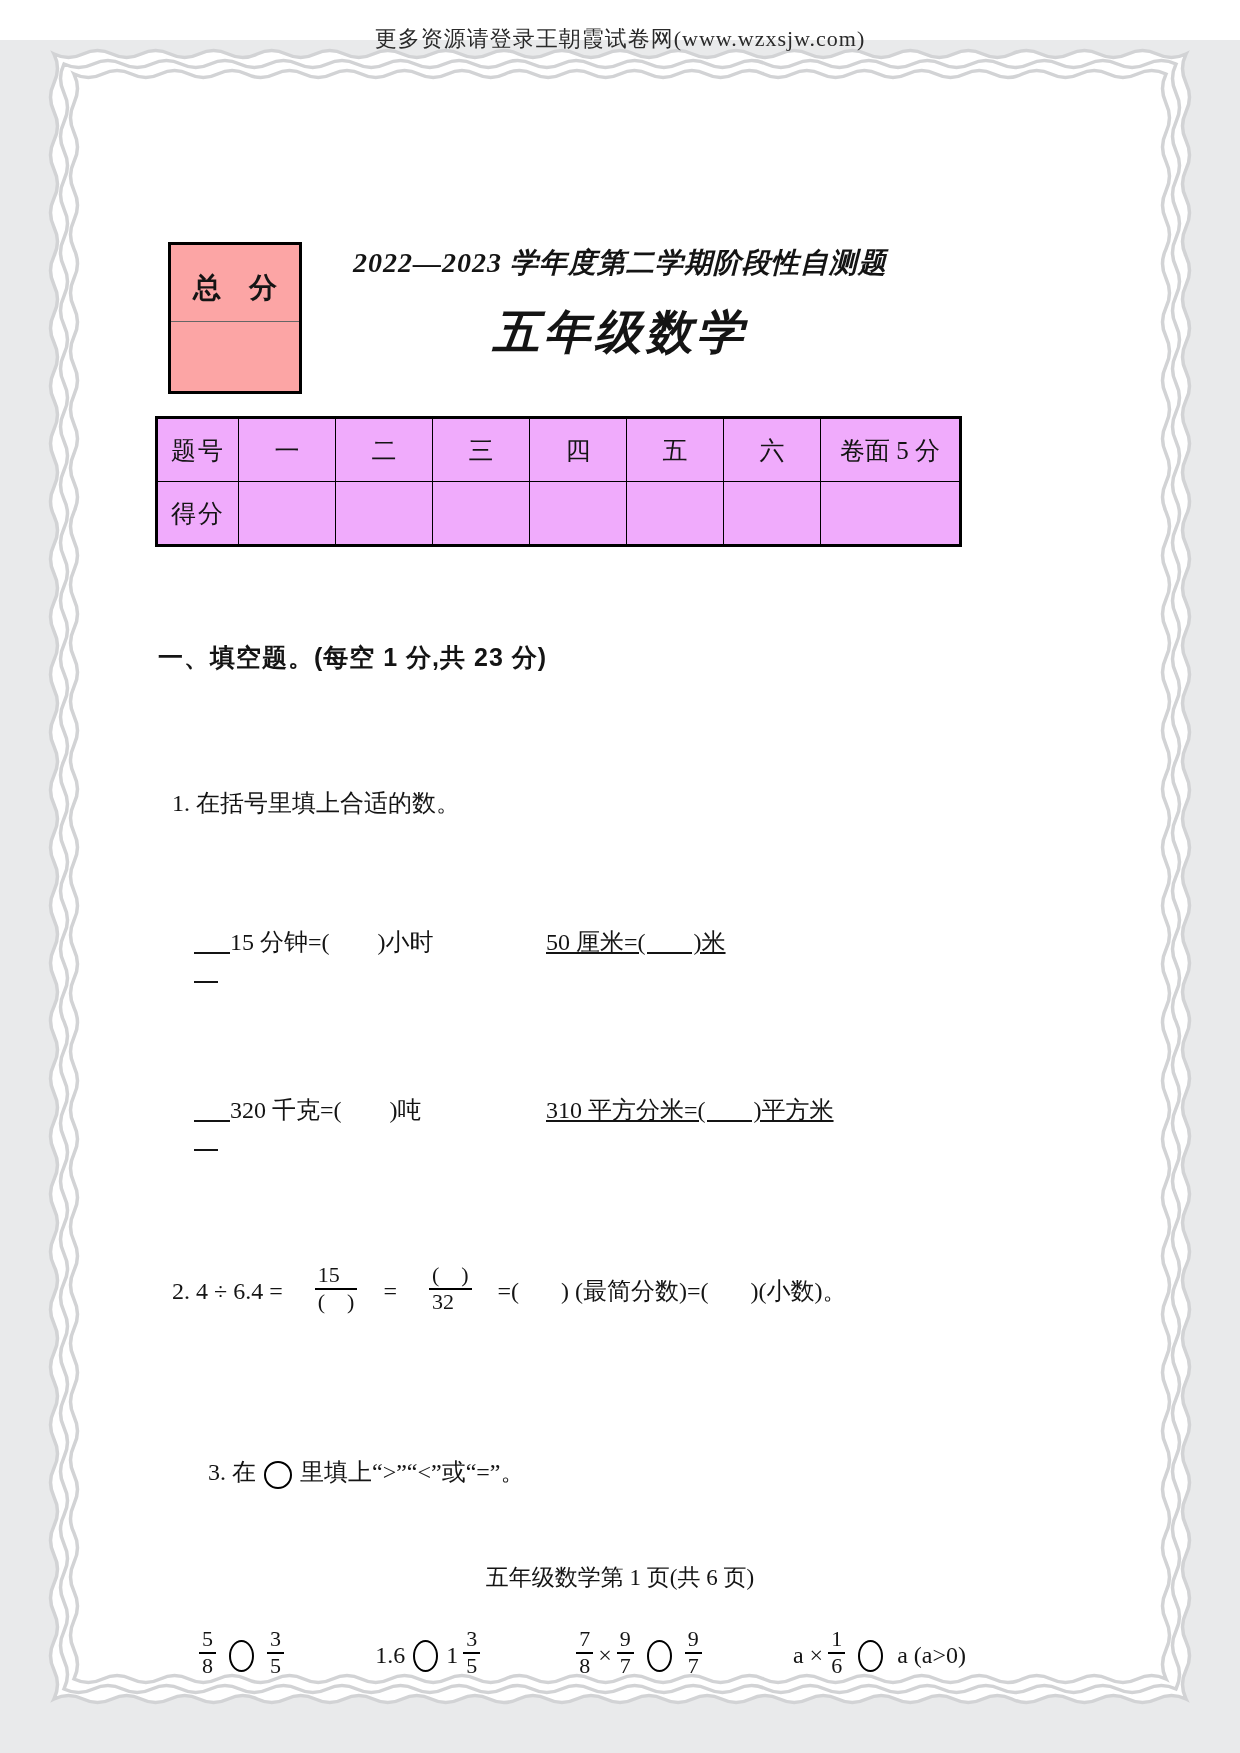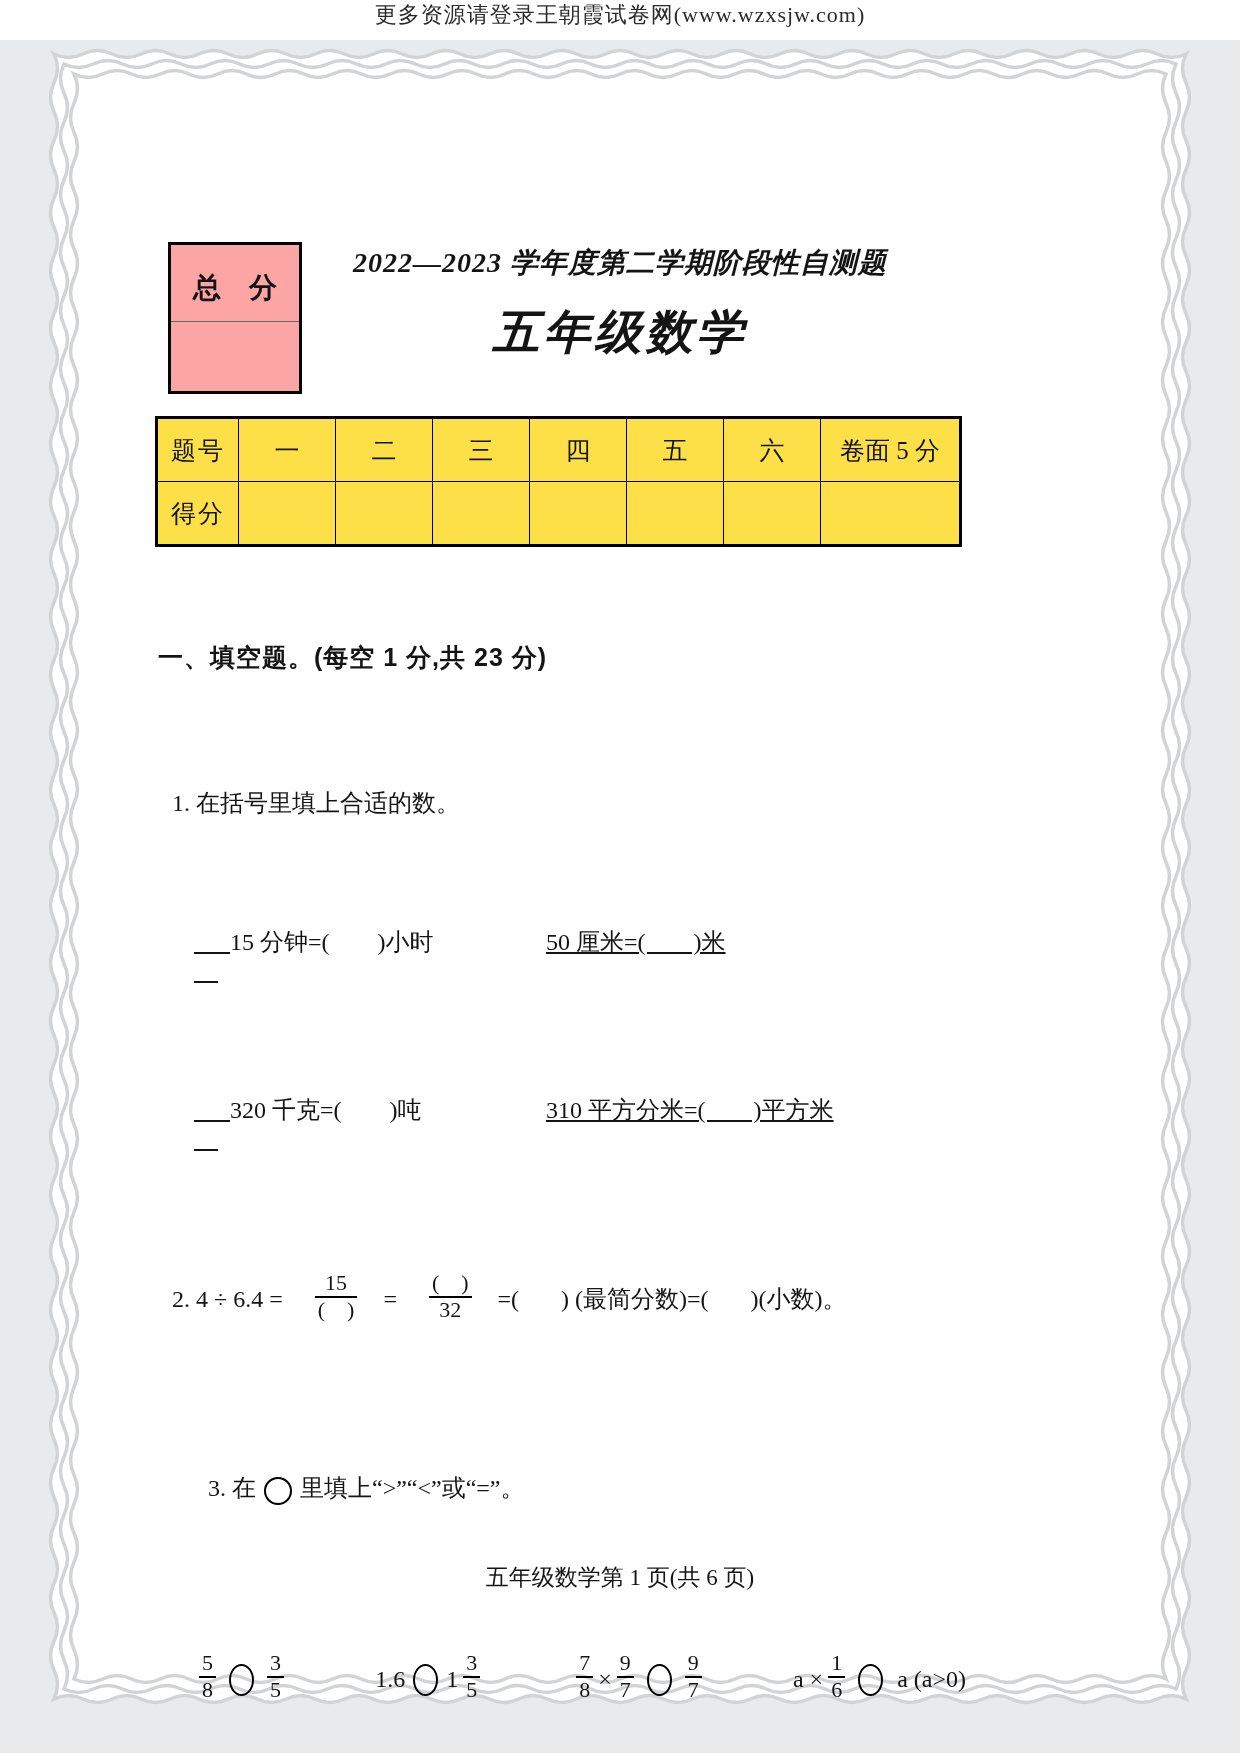--- a/index.html
+++ b/index.html
@@ -1,48 +1,48 @@
 <!DOCTYPE html>
 <html><head>
 <meta charset="utf-8">
 <style>
   html,body{margin:0;padding:0;background:#fff;}
   .paper{position:relative;width:1240px;height:1753px;background:#fff;overflow:hidden;
          font-family:"Liberation Serif","DejaVu Serif",serif;color:#141414;}
   svg.frame{position:absolute;inset:0;pointer-events:none;}
-  .notice{position:absolute;top:0;left:0;width:100%;text-align:center;
+  .notice{position:absolute;top:24px;left:0;width:100%;text-align:center;
           font-size:22px;color:#2a2a2a;letter-spacing:1px;}
   
   .score-box{position:absolute;left:168px;top:242px;width:134px;height:152px;
              border:3px solid #000;background:#fca5a5;box-sizing:border-box;}
   .score-box .label{margin-top:24px;text-align:center;font-size:28px;font-weight:700;}
   .score-box .divider{position:absolute;left:0;top:76px;width:100%;border-top:1px solid #666;}
   
   .titles{position:absolute;left:300px;top:244px;width:640px;text-align:center;font-style:italic;}
   .session{font-size:28px;font-weight:700;letter-spacing:1px;}
   .main-title{font-size:47px;font-weight:900;margin-top:19px;letter-spacing:4px;}
   
   table.score-table{position:absolute;left:155px;top:416px;border-collapse:collapse;
-                    background:#fde047;font-size:25px;}
+                    background:#f0abfc;font-size:25px;}
   table.score-table td{border:1.5px solid #000;text-align:center;height:62px;padding:0;}
   table.score-table{border:3px solid #000;}
   table.score-table td.rowhead{letter-spacing:2px;}
   
   .content{position:absolute;left:158px;top:556px;width:940px;font-size:24px;
            white-space:pre-wrap;line-height:1.2;}
   .sec-heading{font-family:"Liberation Sans","DejaVu Sans",sans-serif;
                font-weight:700;font-size:25px;letter-spacing:1px;}
   .qline{padding-left:14px;}
   .subline{padding-left:36px;}
   .subline .cell-a{display:inline-block;width:316px;}
   .m-t30{margin-top:30px;} .m-t26{margin-top:26px;gap:21px;} .m-t24{margin-top:24px;text-decoration:underline;}
   .fracline{display:flex;align-items:center;}
   
-  .frac{display:inline-block;vertical-align:middle;text-align:center;
-        font-size:22px;line-height:1.12;margin:8px 5px;position:relative;top:-3px;}
+  .frac{display:inline-block;vertical-align:middle;text-align:left;
+        font-size:22px;line-height:1.12;margin:0 5px;position:relative;top:-3px;}
   .frac .num{display:block;padding:0 3px;}
   .frac .den{display:block;border-top:2px solid #000;padding:0 3px;}
   
   .cmp-circle{display:inline-block;width:25px;height:32px;border:2px solid #000;
               border-radius:50%;vertical-align:middle;margin:0 8px;box-sizing:border-box;}
   .q3-circle{display:inline-block;width:28px;height:28px;border:2px solid #000;
              border-radius:50%;vertical-align:middle;margin:0 8px;box-sizing:border-box;}
   .cmp-row{display:flex;align-items:center;padding-left:36px;width:772px;
            justify-content:space-between;}
   .cmp-group{display:flex;align-items:center;white-space:pre;}

